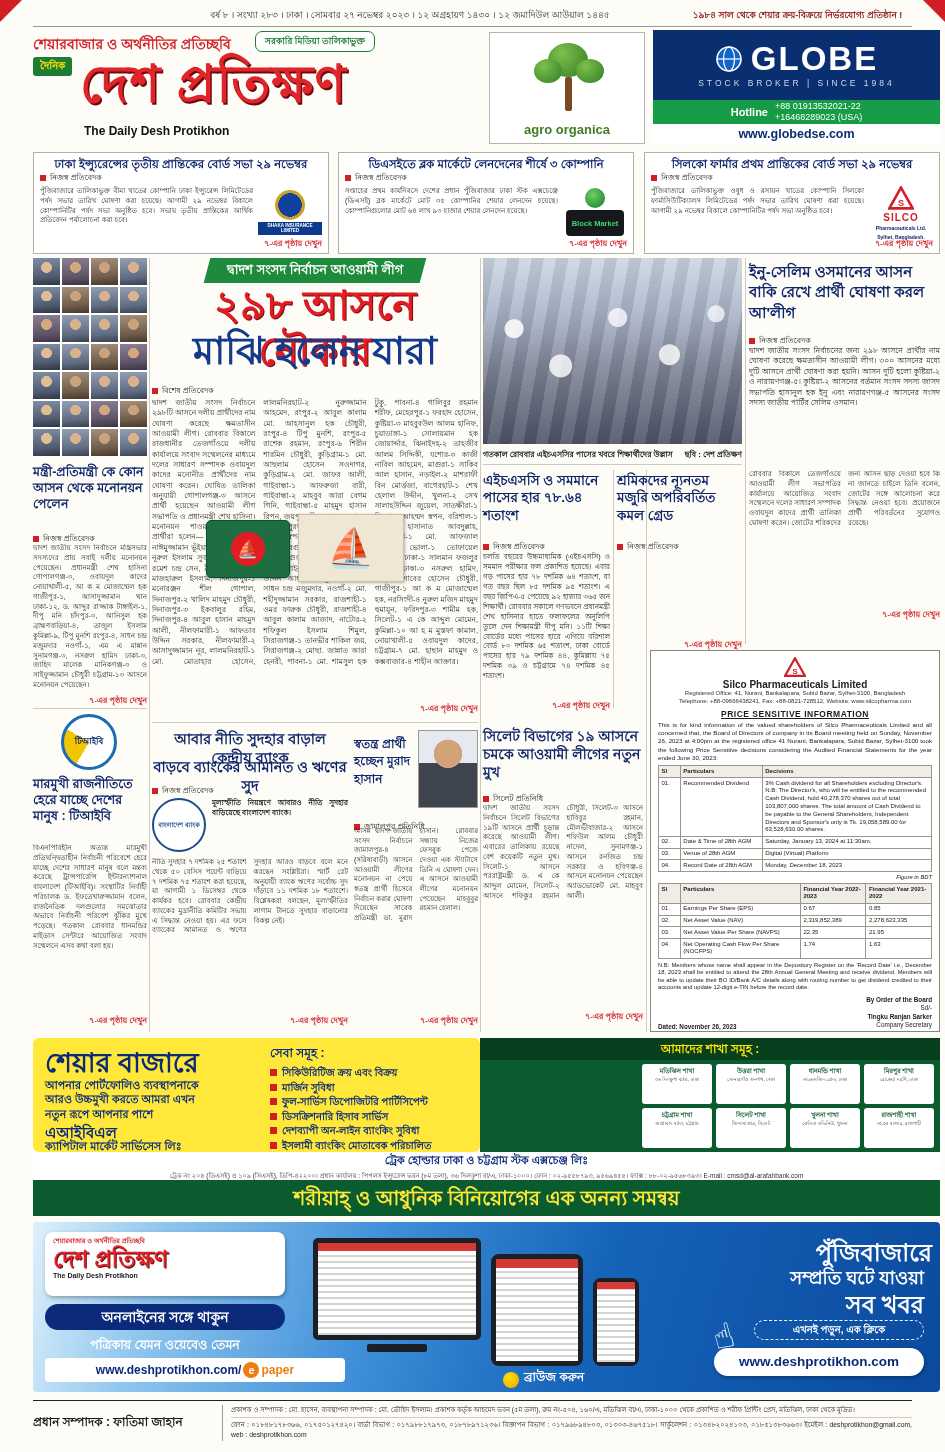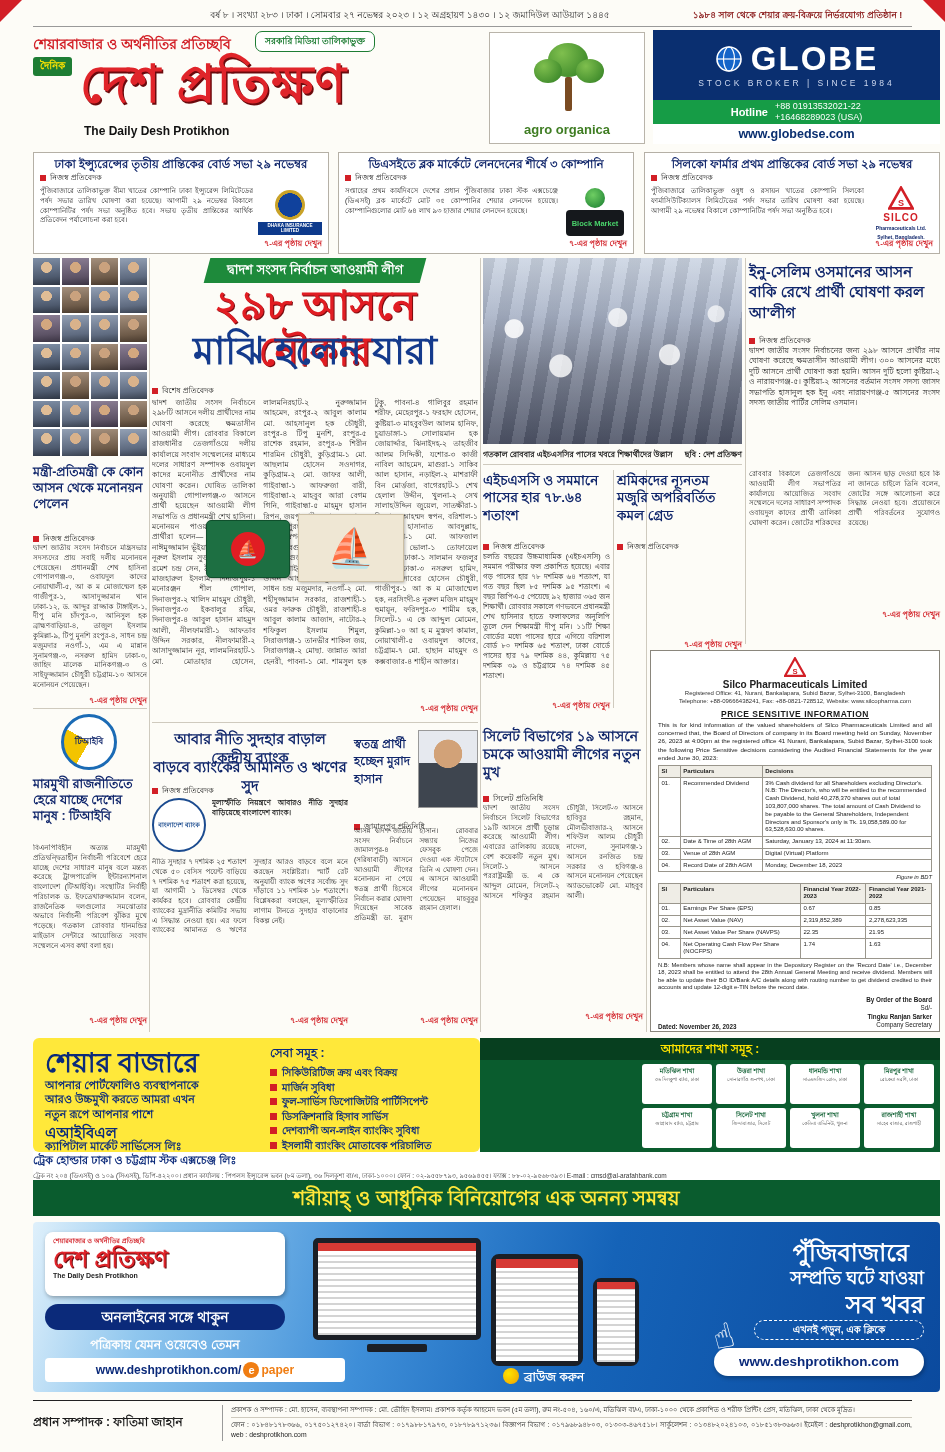--- a/index.html
+++ b/index.html
@@ -100,21 +100,21 @@
 .epad{background:linear-gradient(105deg,#dff0fb 0%,#8fc6ee 14%,#3e8ed8 38%,#1563b8 62%,#0b4a9e 100%);border-radius:4px}
 .minicard{background:#fff;border-radius:8px;padding:4px 8px;box-shadow:1px 2px 4px rgba(0,0,0,.3)}
 .minititle{font-size:23px;font-weight:bold;color:#e0242a;text-shadow:1px 1px 0 #6b0a0d;line-height:1.1}
 .stay{background:#0b2a7a;border-radius:13px;color:#fff;font-weight:bold;font-size:14px;text-align:center;line-height:26px}
 .urlstrip{background:#fff;border-radius:4px;display:flex;align-items:center;justify-content:center;gap:2px;font-weight:bold;font-size:12px;color:#0b2a7a}
 .ecirc{width:16px;height:16px;border-radius:50%;background:#f07d12;color:#fff;font-size:11px;font-weight:bold;display:inline-flex;align-items:center;justify-content:center}
 .device{position:absolute;border:5px solid #1b1f26;background:#fff;border-radius:5px}
 .screen{width:100%;height:100%;background:linear-gradient(#d63a35 0 9%,rgba(0,0,0,0) 9%),repeating-linear-gradient(180deg,#d4d4d4 0 2px,#fff 2px 6px)}
 .ribbon{border:1px dashed #fff;border-radius:10px;color:#fff;font-size:10px;font-weight:bold;text-align:center;line-height:18px}
 .urlbox{background:#fff;border-radius:14px;color:#0b2a7a;font-weight:bold;font-size:13.5px;text-align:center;line-height:28px;box-shadow:1px 2px 4px rgba(0,0,0,.3)}
-.browse{display:flex;align-items:flex-start;gap:5px;color:#fff;font-weight:bold;font-size:12px}
+.browse{display:flex;align-items:flex-end;gap:5px;color:#fff;font-weight:bold;font-size:12px}
 .browse .g{width:16px;height:16px;border-radius:50%;background:radial-gradient(circle at 35% 35%,#ffe400,#f0a000)}
 
 .footer{border-top:1.5px solid #222;display:flex;gap:8px;padding-top:4px}
 .chief{width:190px;font-size:12px;font-weight:bold;border-right:1px solid #999;padding-right:8px;display:flex;align-items:center}
 .fline{font-size:6.8px;line-height:1.5;color:#222;text-align:justify}
 </style>
 </head>
 <body>
 
 <div class="page">
@@ -449,21 +449,21 @@
         <div class="branchbox">
             <b>খুলনা শাখা</b>
             <span>কেডিএ এভিনিউ, খুলনা</span>
           </div>
         <div class="branchbox">
             <b>রাজশাহী শাখা</b>
             <span>সাহেব বাজার, রাজশাহী</span>
           </div>
       </div>
     </div>
-    <div class="abs" style="left:0;top:114px;width:907px;height:28px;background:#fff;">
+    <div class="abs" style="left:0;top:114px;width:907px;height:28px;background:#fff;text-align:center">
       <div class="navytxt" style="font-size:11px">ট্রেক হোল্ডার ঢাকা ও চট্টগ্রাম স্টক এক্সচেঞ্জ লিঃ</div>
       <div style="font-size:6.5px;color:#333">ট্রেক নং ২০৪ (ডিএসই) ও ১০৯ (সিএসই), ডিপি-৪২২০০। প্রধান কার্যালয় : পিপলস ইন্স্যুরেন্স ভবন (৮ম তলা), ৩৬ দিলকুশা বা/এ, ঢাকা-১০০০। ফোন : ০২-৯৫৫৮৭৯৩, ৯৫৬৯৪৫৫। ফ্যাক্স : ৮৮-০২-৯৫৬৮৩৯৩। E-mail : cmsd@al-arafahbank.com</div>
     </div>
     <div class="slogan abs" style="left:0;top:142px;width:907px;height:36px">শরীয়াহ্ ও আধুনিক বিনিয়োগের এক অনন্য সমন্বয়</div>
   </div>
 
   <div class="epad abs" style="left:33px;top:1222px;width:907px;height:170px">
     <div class="minicard abs" style="left:12px;top:10px;width:240px;height:64px">
       <div style="font-size:6.5px;color:#d21f26;font-weight:bold">শেয়ারবাজার ও অর্থনীতির প্রতিচ্ছবি</div>
       <div class="minititle">দেশ প্রতিক্ষণ</div>
@@ -483,21 +483,21 @@
     <div class="device" style="left:458px;top:32px;width:92px;height:112px;border-radius:8px">
         <div class="screen"></div>
       </div>
     <div class="device" style="left:560px;top:56px;width:46px;height:88px;border-radius:8px;border-width:4px">
         <div class="screen"></div>
       </div>
     <div class="browse abs" style="left:470px;top:146px">
       <span class="g"></span>
       <span>ব্রাউজ করুন</span>
     </div>
-    <div class="abs" style="right:31px;top:12px;width:240px;text-align:right;color:#fff;font-weight:bold;font-size:24px">পুঁজিবাজারে</div>
+    <div class="abs" style="right:8px;top:12px;width:240px;text-align:right;color:#fff;font-weight:bold;font-size:24px">পুঁজিবাজারে</div>
     <div class="abs" style="right:16px;top:64px;width:240px;text-align:right;color:#fff;font-weight:bold;font-size:24px">সব খবর</div>
     <div class="abs" style="right:16px;top:42px;width:240px;text-align:right;color:#fff;font-weight:bold;font-size:18px">সম্প্রতি ঘটে যাওয়া</div>
     <div class="abs" style="right:206px;top:94px;color:#fff;font-size:34px;transform:rotate(-15deg)">☝</div>
     <div class="ribbon abs" style="right:16px;top:98px;width:170px;height:20px">এখনই পড়ুন, এক ক্লিকে</div>
     <div class="urlbox abs" style="right:16px;top:126px;width:210px;height:28px">www.deshprotikhon.com</div>
   </div>
 
   <div class="footer abs" style="left:33px;top:1400px;width:879px">
     <div class="chief">প্রধান সম্পাদক : ফাতিমা জাহান</div>
     <div style="flex:1">

